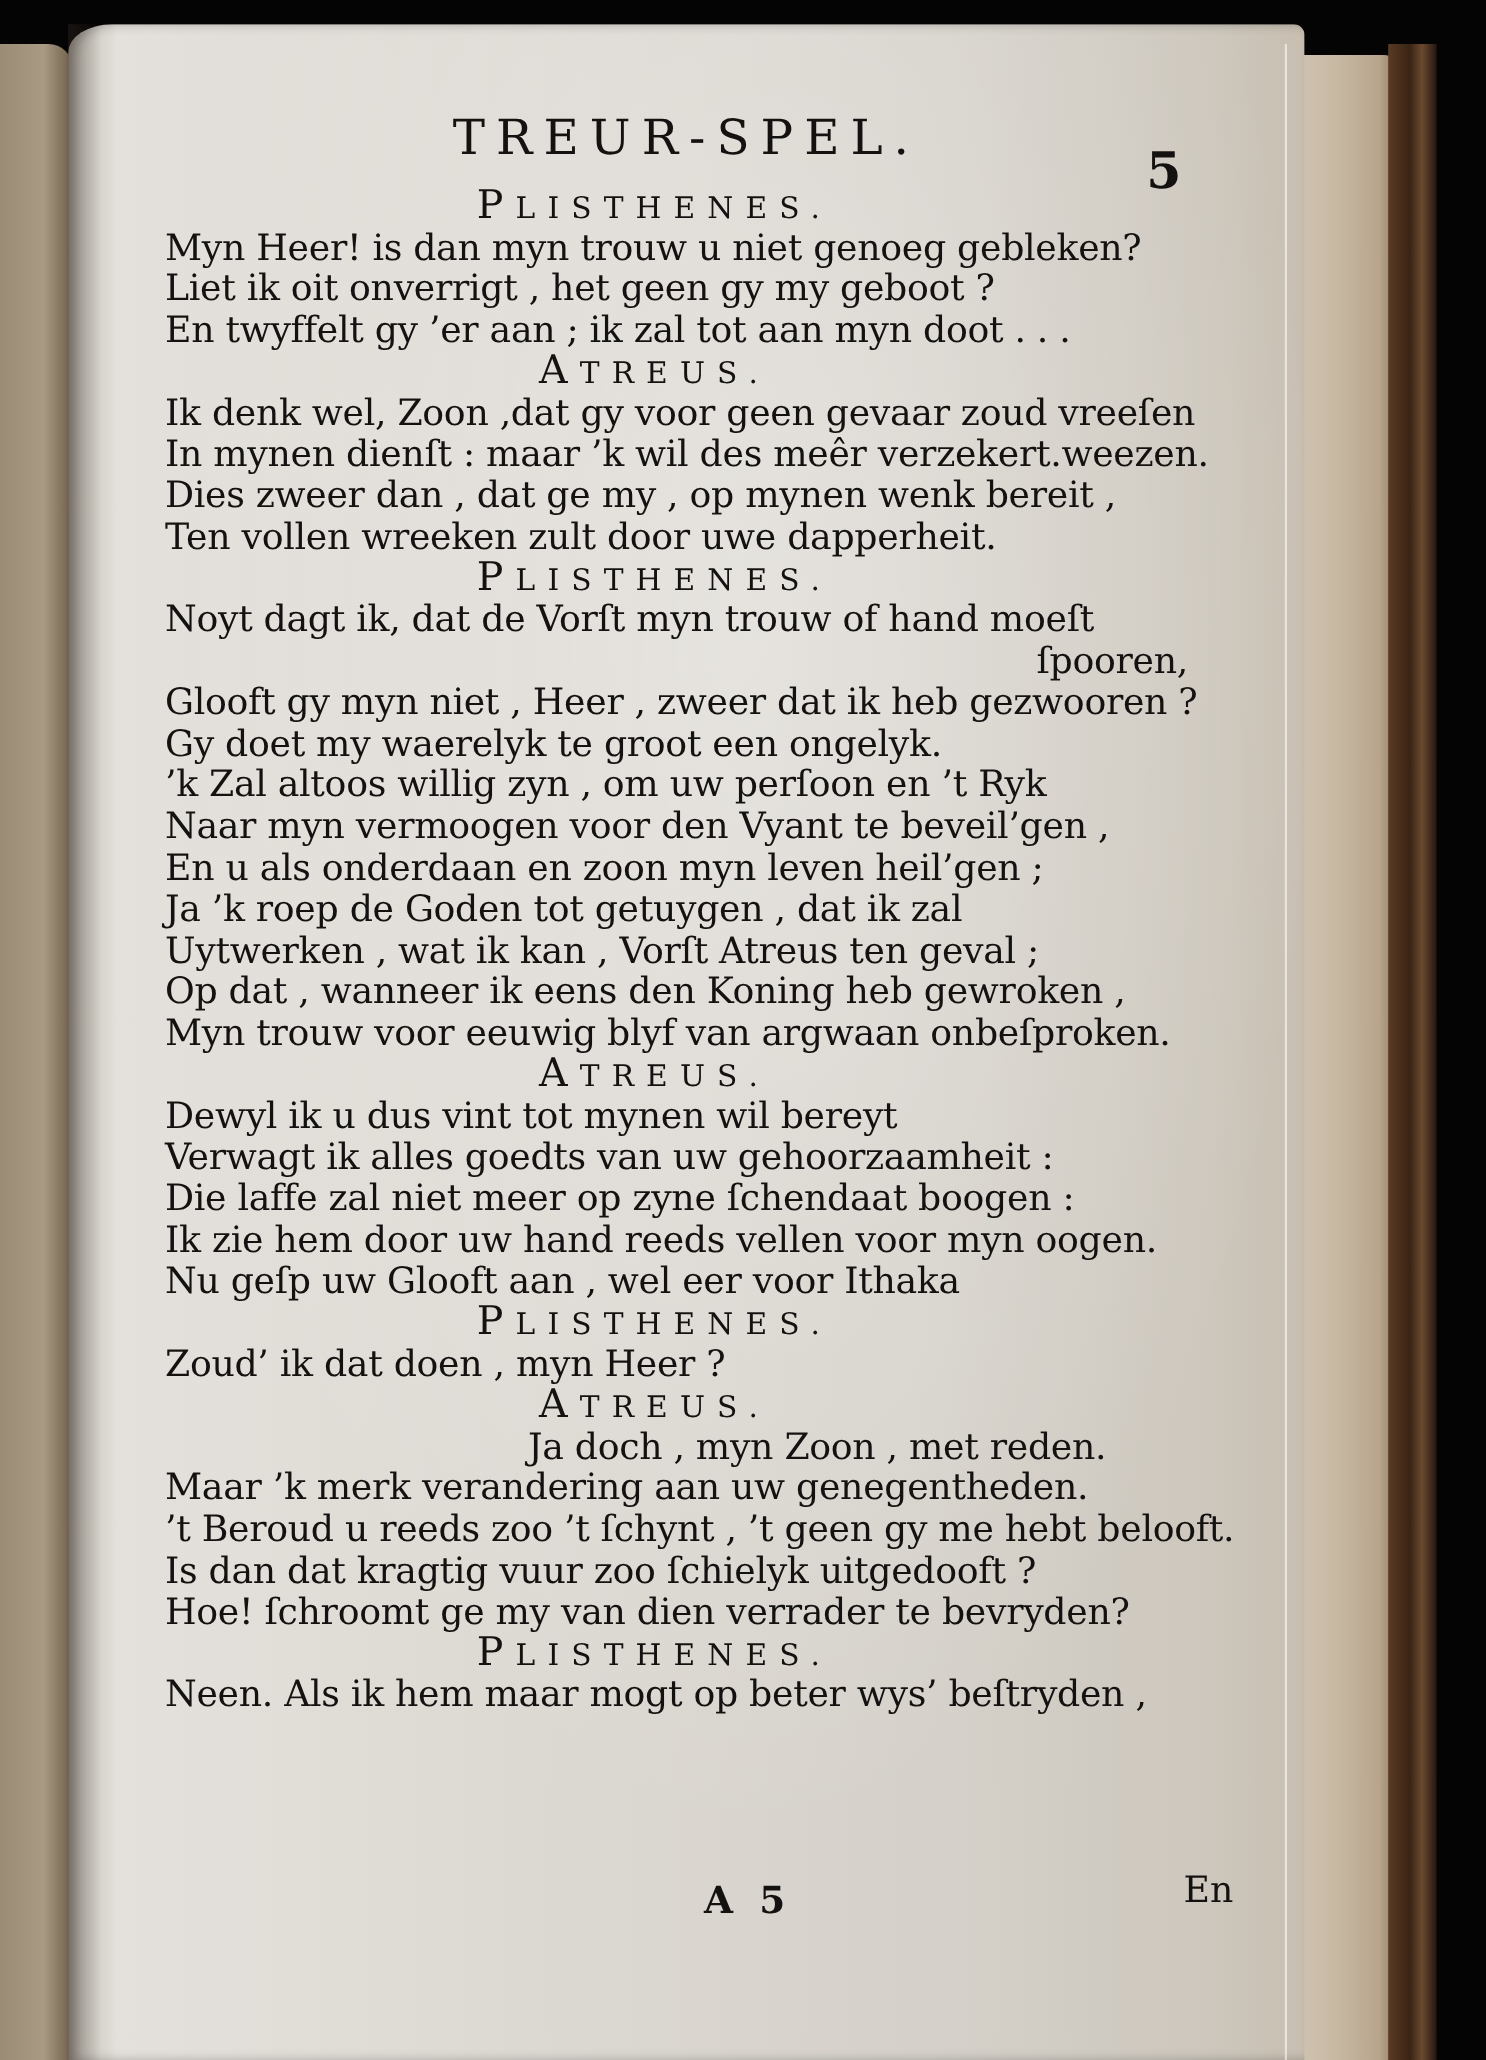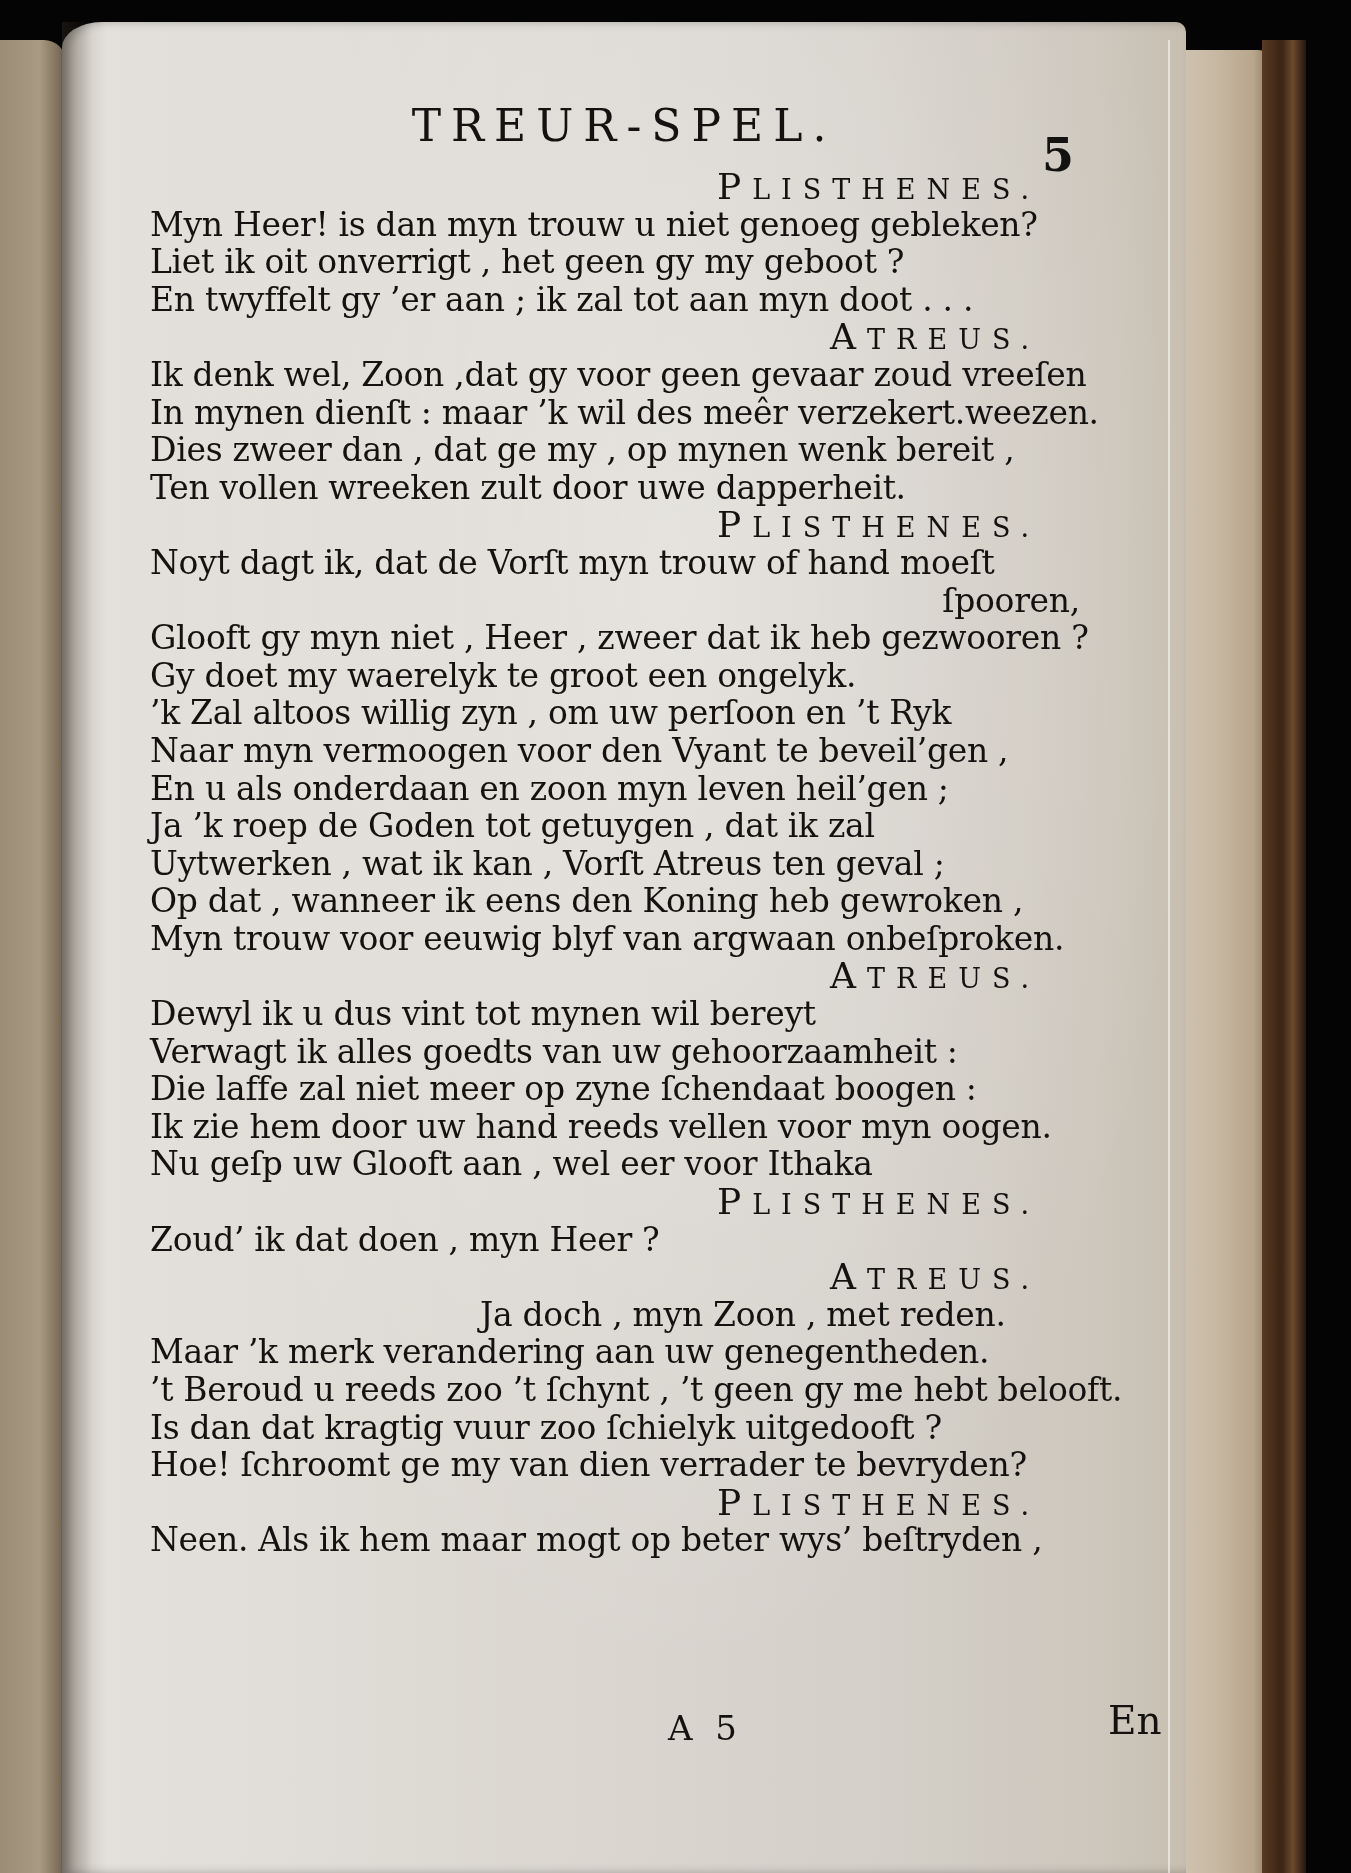--- a/index.html
+++ b/index.html
@@ -44,29 +44,29 @@
     position: absolute; left: 1042px; top: 128px; font-size: 46px; font-weight: bold;
   }
   .text-block {
     position: absolute; left: 150px; top: 168px; width: 930px;
   }
   .line {
     height: 37.6px; line-height: 37.6px; font-size: 33px; white-space: nowrap;
     letter-spacing: -0.3px;
   }
   .speaker {
-    text-align: right; font-size: 27px; letter-spacing: 11px; padding-right: 40px;
+    text-align: center; font-size: 27px; letter-spacing: 11px; padding-right: 40px;
   }
   .speaker .cap { font-size: 36px; letter-spacing: 11px; }
   .indent-right { text-align: right; }
   .signature {
-    position: absolute; left: 640px; top: 1708px; font-size: 34px; font-weight: normal; letter-spacing: 6px; margin-left: 28px;
+    position: absolute; left: 640px; top: 1708px; font-size: 34px; font-weight: bold; letter-spacing: 6px;
   }
   .catchword {
-    position: absolute; left: 1108px; top: 1698px; font-size: 39px;
+    position: absolute; left: 1076px; top: 1698px; font-size: 33px;
   }
   .spine-shadow {
     position: absolute; left: 62px; top: 22px; width: 30px; height: 1851px;
     background: linear-gradient(90deg, rgba(60,50,40,0.35), rgba(60,50,40,0));
   }
 </style>
 </head>
 <body>
 
 <div class="left-page"></div>

